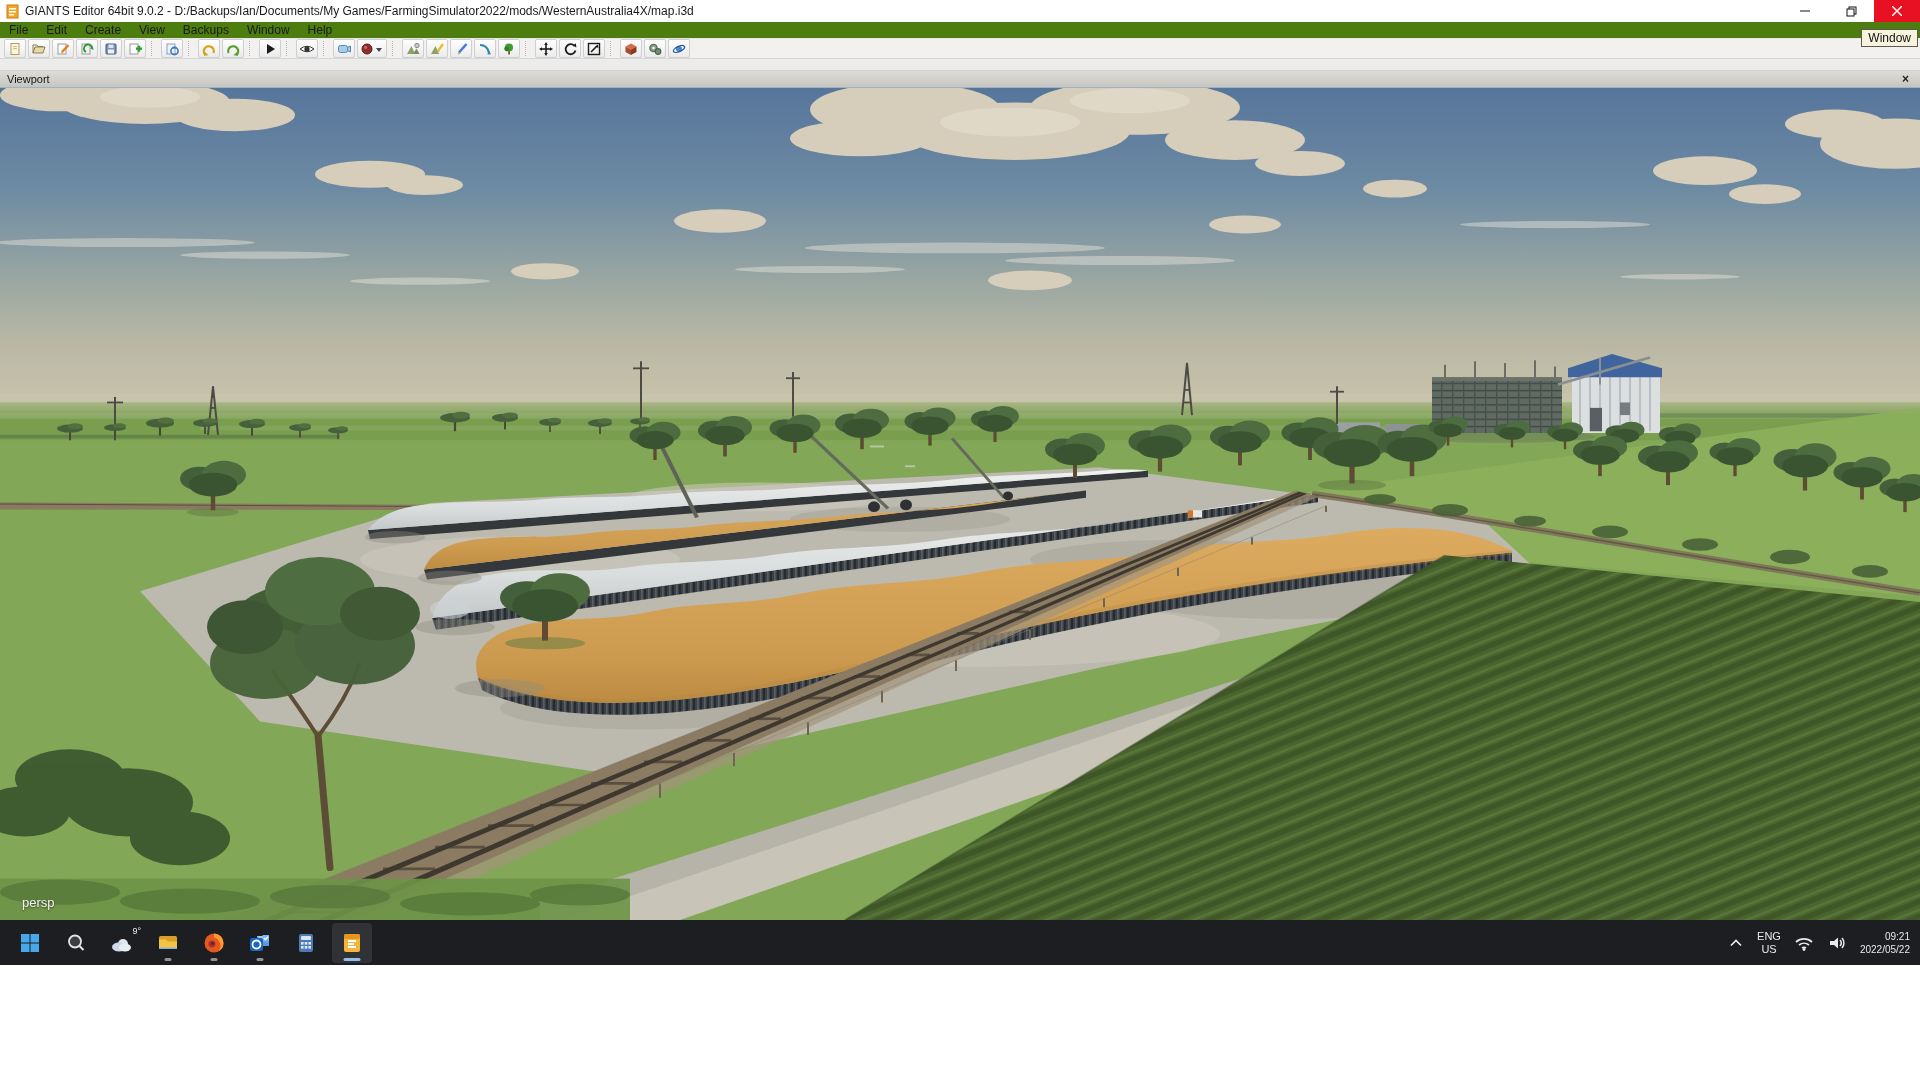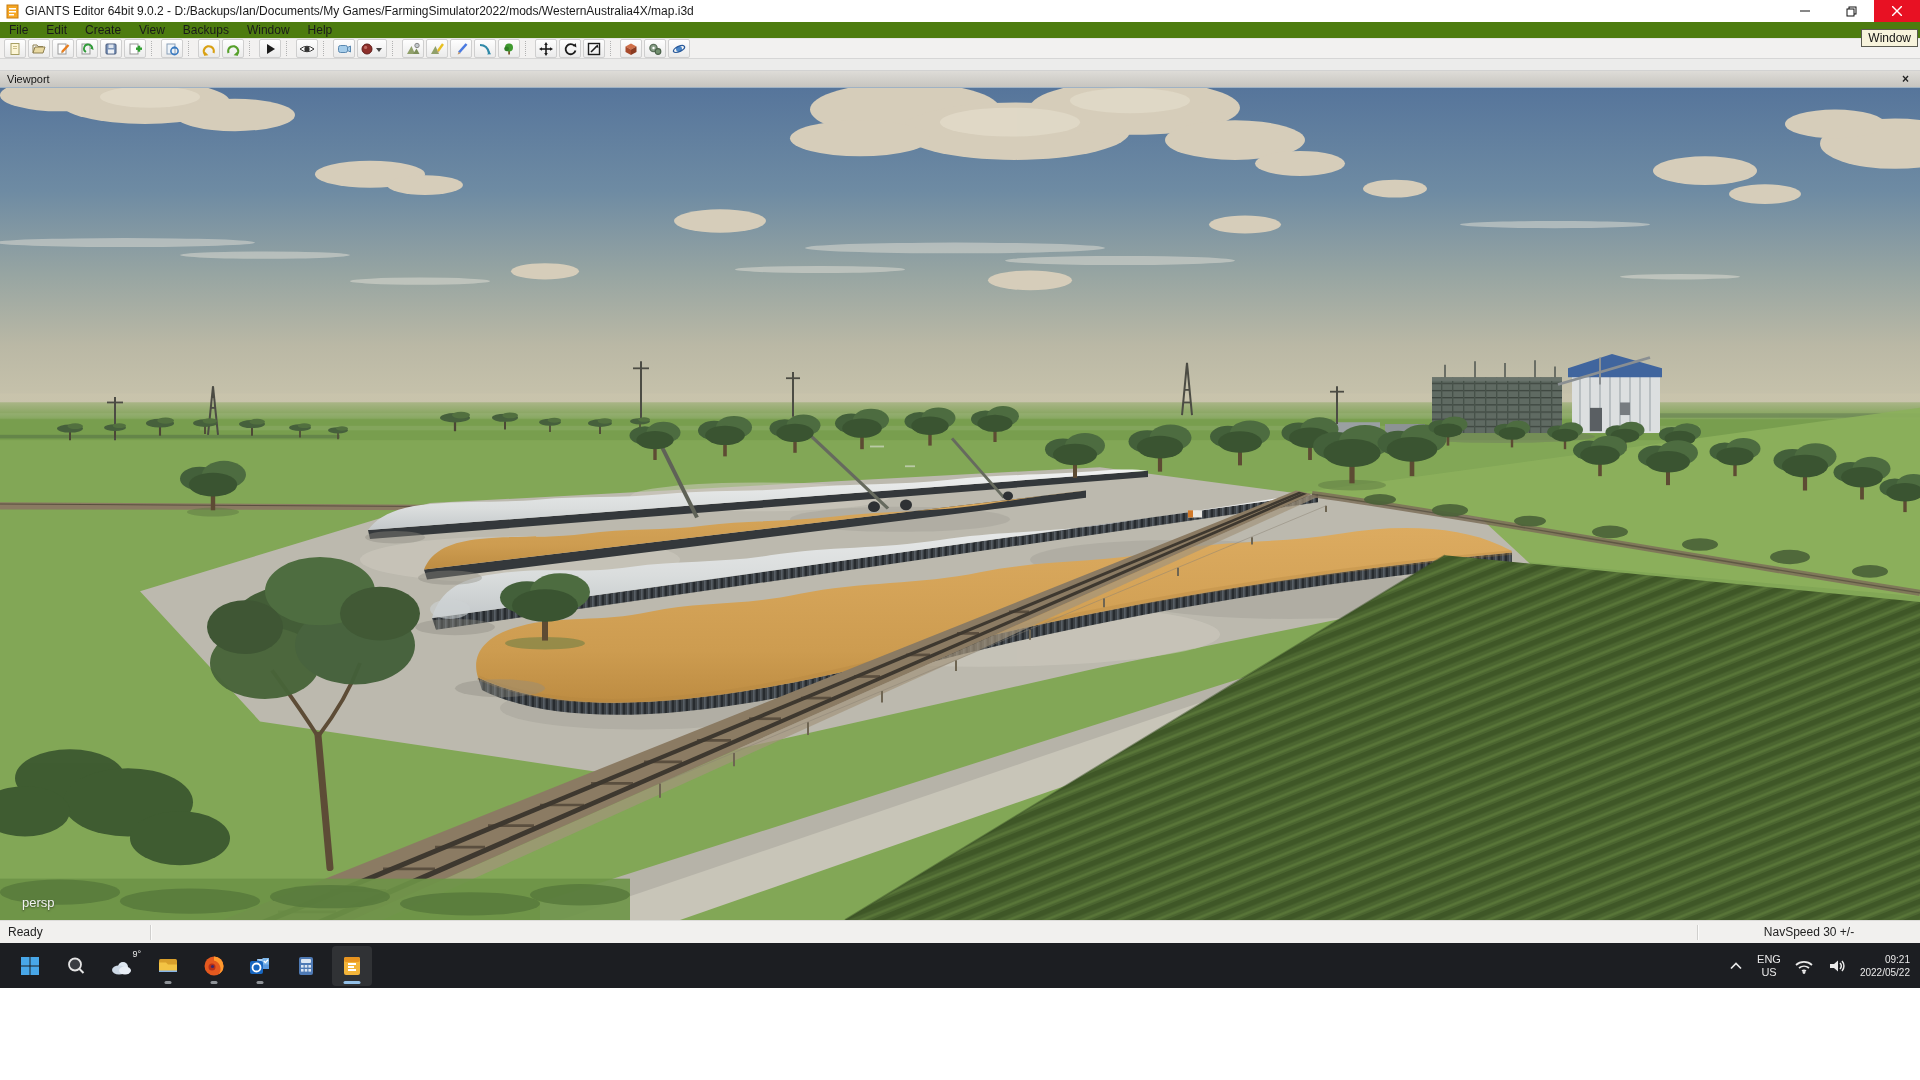--- a/index.html
+++ b/index.html
@@ -628,27 +628,20 @@
             <ellipse cx="190" cy="905" rx="70" ry="14"></ellipse>
           <ellipse cx="330" cy="900" rx="60" ry="13"></ellipse>
             <ellipse cx="470" cy="908" rx="70" ry="13"></ellipse>
             <ellipse cx="580" cy="898" rx="50" ry="12"></ellipse>
         </g>
       </g>
     </svg>
     <div class="persp">persp</div>
   </div>
 
-  <div class="statusbar">
-    <div class="sb-left">Ready</div>
-    <div class="sb-groove"></div>
-    <div class="sb-fill"></div>
-    <div class="sb-groove"></div>
-    <div class="sb-right">NavSpeed 30 +/-</div>
-  </div>
 
   <div class="taskbar">
     <div class="tb-left">
       <div class="tb-app">
         <svg width="22" height="22">
           <rect x="2" y="2" width="8.5" height="8.5" fill="#48a7e8"></rect>
             <rect x="11.5" y="2" width="8.5" height="8.5" fill="#48a7e8"></rect>
           <rect x="2" y="11.5" width="8.5" height="8.5" fill="#48a7e8"></rect>
             <rect x="11.5" y="11.5" width="8.5" height="8.5" fill="#48a7e8"></rect>
         </svg>

